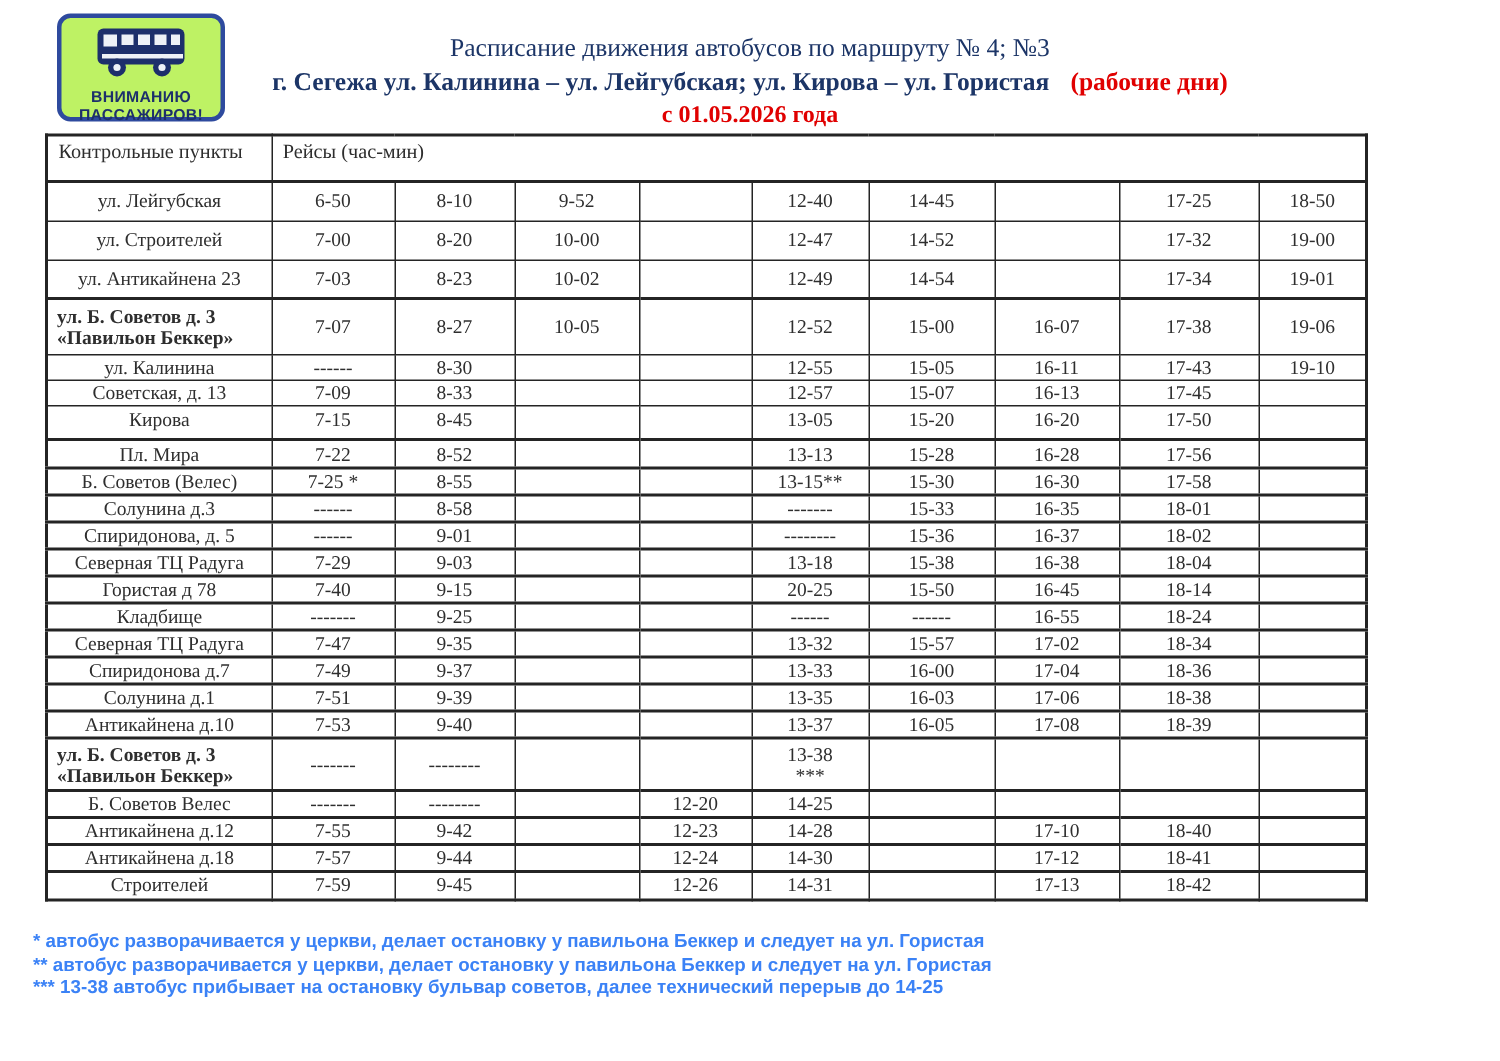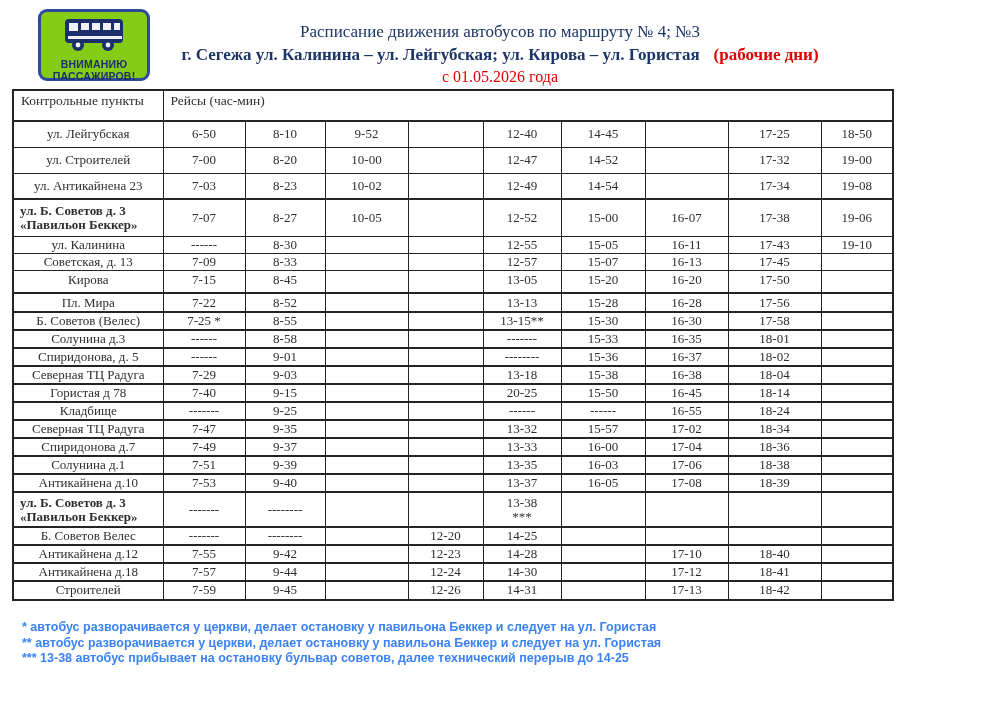--- a/index.html
+++ b/index.html
@@ -3,39 +3,39 @@
 <meta charset="utf-8">
 <style>
   html,body{margin:0;padding:0;}
   body{
     width:1000px;height:707px;position:relative;background:#ffffff;
     font-family:"Liberation Serif", serif; color:#2e2e2e; overflow:hidden;
   }
   
   .badge{
     position:absolute; left:38px; top:9px; width:112px; height:72px;
-    border:3px solid #2e4a9e; border-radius:9px; background:#84cc16;
+    border:3px solid #2e4a9e; border-radius:9px; background:#bef264;
     box-sizing:border-box; display:flex; flex-direction:column; align-items:center;
     justify-content:flex-start; padding-top:5px;
   }
   .badge-text{
     font-family:"Liberation Sans", sans-serif; font-weight:bold;
     font-size:10.5px; line-height:11.5px; color:#1d2f6b; text-align:center;
     letter-spacing:0.2px; margin-top:2px;
   }
   .titles{
     position:absolute; left:0; top:20px; width:1000px; text-align:center;
   }
   .t1{font-size:17px; font-weight:normal; color:#1c3567; line-height:23px;}
   .t2{font-size:17px; font-weight:bold; color:#1c3567; line-height:23px;}
   .t2 .red{color:#e00000; margin-left:14px;}
-  .t3{font-size:16px; font-weight:normal; color:#e00000; line-height:21px;}
+  .t3{font-size:16px; font-weight:bold; color:#e00000; line-height:21px;}
   
   table.sched{
-    position:absolute; left:12px; top:89px; width:880px;
+    position:absolute; left:30px; top:89px; width:880px;
     border-collapse:collapse; table-layout:fixed;
   }
   table.sched td{
     border:1px solid #242424; font-size:13px; line-height:1.08;
     padding:1px 2px; text-align:center; vertical-align:middle;
     white-space:pre-line; overflow:hidden;
   }
   table.sched{border:2px solid #242424;}
   tr.hdr td{
     vertical-align:top; text-align:left; padding:3px 6px 2px 7px;
@@ -130,21 +130,21 @@
       <tr style="height: 26px;">
         <td class="name">ул. Антикайнена 23</td>
         <td class="time">7-03</td>
         <td class="time">8-23</td>
         <td class="time">10-02</td>
         <td class="time"></td>
         <td class="time">12-49</td>
         <td class="time">14-54</td>
         <td class="time"></td>
         <td class="time">17-34</td>
-        <td class="time">19-08</td>
+        <td class="time">19-01</td>
       </tr>
       <tr class="thick" style="height: 37px;">
         <td class="name left">ул. Б. Советов д. 3
 «Павильон Беккер»</td>
         <td class="time">7-07</td>
         <td class="time">8-27</td>
         <td class="time">10-05</td>
         <td class="time"></td>
         <td class="time">12-52</td>
         <td class="time">15-00</td>

